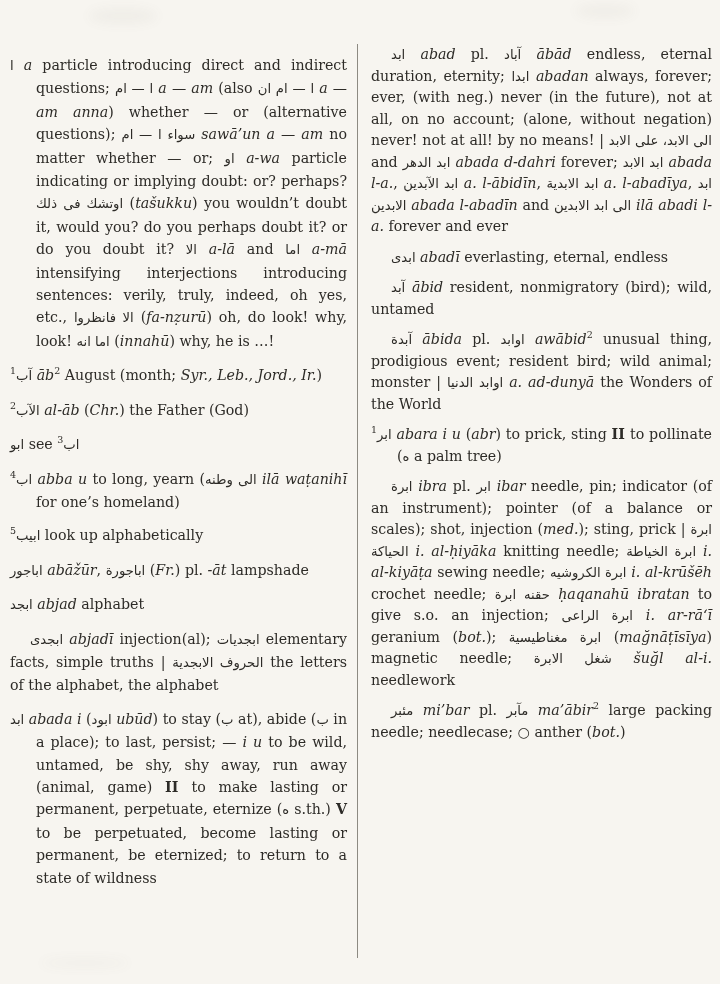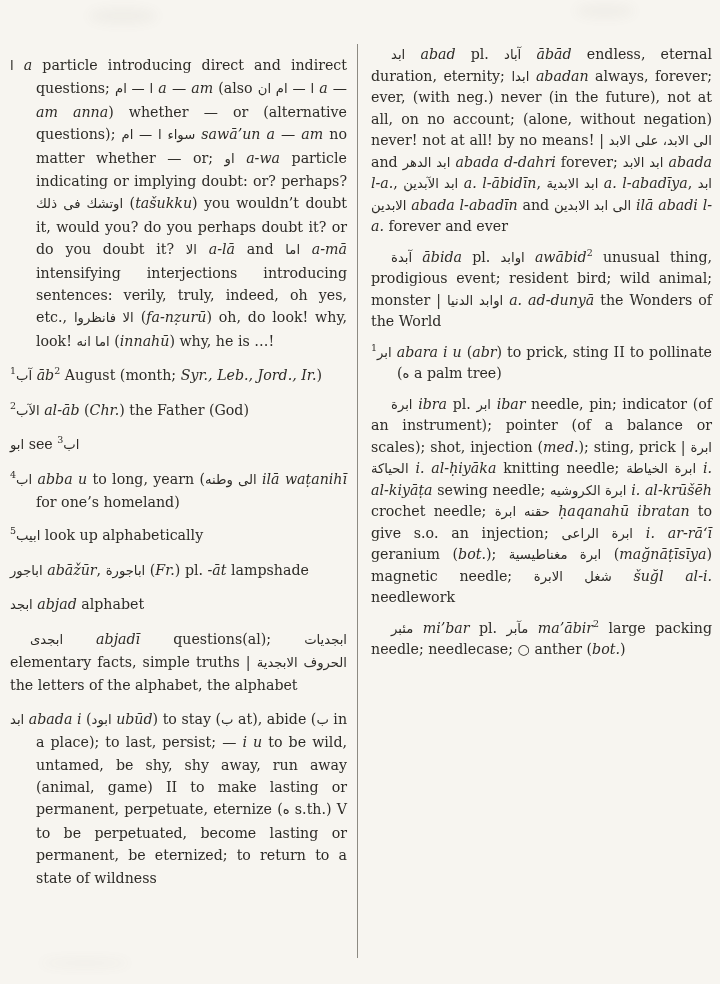--- a/index.html
+++ b/index.html
@@ -23,45 +23,47 @@
     line-height:22.4px;
   }
   .col-left{left:10px;top:46px;width:337px;margin-top:8px;}
   .col-right{left:371px;top:44px;width:341px;line-height:21.5px;}
   .entry{margin:0 0 11px 0;}
   .col-right .entry{margin-bottom:9px;}
   .hang{padding-left:26px;text-indent:-26px;}
   .indent{text-indent:20px;}
   .tx{font-style:normal;}
   .it{font-style:italic;}
-  .b{font-weight:normal;}
+  .b{font-weight:bold;}
   .ar{font-family:"DejaVu Sans",sans-serif;font-size:13.2px;}
   sup.sup{font-size:9.5px;line-height:0;}
 </style>
 </head>
 <body>
 
 <div class="page">
   <div class="smudge sm1"></div>
   <div class="smudge sm2"></div>
   <div class="smudge sm3"></div>
 
   <div class="col col-left">
       <p class="entry hang"><span class="ar">ا</span><span class="it"> a </span><span class="tx">particle introducing direct and indirect questions; </span><span class="ar">ا — ام</span><span class="it"> a — am </span><span class="tx">(also </span><span class="ar">ا — ام ان</span><span class="it"> a — am anna</span><span class="tx">) whether — or (alternative questions); </span><span class="ar">سواء ا — ام</span><span class="it"> sawā’un a — am </span><span class="tx">no matter whether — or; </span><span class="ar">او</span><span class="it"> a-wa </span><span class="tx">particle indicating or implying doubt: or? perhaps? </span><span class="ar">اوتشك فى ذلك</span><span class="tx"> (</span><span class="it">tašukku</span><span class="tx">) you wouldn’t doubt it, would you? do you perhaps doubt it? or do you doubt it? </span><span class="ar">الا</span><span class="it"> a-lā </span><span class="tx">and </span><span class="ar">اما</span><span class="it"> a-mā </span><span class="tx">intensifying interjections introducing sentences: verily, truly, indeed, oh yes, etc., </span><span class="ar">الا فانظروا</span><span class="tx"> (</span><span class="it">fa-nẓurū</span><span class="tx">) oh, do look! why, look! </span><span class="ar">اما انه</span><span class="tx"> (</span><span class="it">innahū</span><span class="tx">) why, he is …!</span></p>
       <p class="entry hang"><sup class="sup">1</sup><span class="ar">آب</span><span class="it"> āb</span><sup class="sup">2</sup><span class="tx"> August (month; </span><span class="it">Syr., Leb., Jord., Ir.</span><span class="tx">)</span></p>
       <p class="entry hang"><sup class="sup">2</sup><span class="ar">الآب</span><span class="it"> al-āb </span><span class="tx">(</span><span class="it">Chr.</span><span class="tx">) the Father (God)</span></p>
       <p class="entry hang"><span class="ar">ابو</span><span class="tx"> see </span><span class="ar">اب</span><sup class="sup">3</sup></p>
       <p class="entry hang"><sup class="sup">4</sup><span class="ar">اب</span><span class="it"> abba u </span><span class="tx">to long, yearn (</span><span class="ar">الى وطنه</span><span class="it"> ilā waṭanihī </span><span class="tx">for one’s homeland)</span></p>
       <p class="entry hang"><sup class="sup">5</sup><span class="ar">ابيب</span><span class="tx"> look up alphabetically</span></p>
       <p class="entry hang"><span class="ar">اباجور</span><span class="it"> abāžūr</span><span class="tx">, </span><span class="ar">اباجورة</span><span class="tx"> (</span><span class="it">Fr.</span><span class="tx">) pl. </span><span class="it">-āt</span><span class="tx"> lampshade</span></p>
       <p class="entry hang"><span class="ar">ابجد</span><span class="it"> abjad</span><span class="tx"> alphabet</span></p>
-      <p class="entry indent"><span class="ar">ابجدى</span><span class="it"> abjadī</span><span class="tx"> questions(al); </span><span class="ar">ابجديات</span><span class="tx"> elementary facts, simple truths | </span><span class="ar">الحروف الابجدية</span><span class="tx"> the letters of the alphabet, the alphabet</span></p>
+      <p class="entry indent"><span class="ar">ابجدى</span><span class="it"> abjadī</span><span class="tx"> injection(al); </span><span class="ar">ابجديات</span><span class="tx"> elementary facts, simple truths | </span><span class="ar">الحروف الابجدية</span><span class="tx"> the letters of the alphabet, the alphabet</span></p>
       <p class="entry hang"><span class="ar">ابد</span><span class="it"> abada i </span><span class="tx">(</span><span class="ar">ابود</span><span class="it"> ubūd</span><span class="tx">) to stay (</span><span class="ar">ب</span><span class="tx"> at), abide (</span><span class="ar">ب</span><span class="tx"> in a place); to last, persist; — </span><span class="it">i u </span><span class="tx">to be wild, untamed, be shy, shy away, run away (animal, game) </span><span class="b">II </span><span class="tx">to make lasting or permanent, perpetuate, eternize (</span><span class="ar">ه</span><span class="tx"> s.th.) </span><span class="b">V </span><span class="tx">to be perpetuated, become lasting or permanent, be eternized; to return to a state of wildness</span></p>
     </div>
   <div class="divider" style="left: 357px; top: 44px; height: 914px;"></div>
   <div class="col col-right">
       <p class="entry indent"><span class="ar">ابد</span><span class="it"> abad</span><span class="tx"> pl. </span><span class="ar">آباد</span><span class="it"> ābād</span><span class="tx"> endless, eternal duration, eternity; </span><span class="ar">ابدا</span><span class="it"> abadan</span><span class="tx"> always, forever; ever, (with neg.) never (in the future), not at all, on no account; (alone, without negation) never! not at all! by no means! | </span><span class="ar">الى الابد، على الابد</span><span class="tx"> and </span><span class="ar">ابد الدهر</span><span class="it"> abada d-dahri</span><span class="tx"> forever; </span><span class="ar">ابد الابد</span><span class="it"> abada l-a.</span><span class="tx">, </span><span class="ar">ابد الآبدين</span><span class="it"> a. l-ābidīn</span><span class="tx">, </span><span class="ar">ابد الابدية</span><span class="it"> a. l-abadīya</span><span class="tx">, </span><span class="ar">ابد الابدين</span><span class="it"> abada l-abadīn</span><span class="tx"> and </span><span class="ar">الى ابد الابدين</span><span class="it"> ilā abadi l-a.</span><span class="tx"> forever and ever</span></p>
+      <p class="entry indent"><span class="ar">ابدى</span><span class="it"> abadī</span><span class="tx"> everlasting, eternal, endless</span></p>
+      <p class="entry indent"><span class="ar">آبد</span><span class="it"> ābid</span><span class="tx"> resident, nonmigratory (bird); wild, untamed</span></p>
       <p class="entry indent"><span class="ar">آبدة</span><span class="it"> ābida</span><span class="tx"> pl. </span><span class="ar">اوابد</span><span class="it"> awābid</span><sup class="sup">2</sup><span class="tx"> unusual thing, prodigious event; resident bird; wild animal; monster | </span><span class="ar">اوابد الدنيا</span><span class="it"> a. ad-dunyā</span><span class="tx"> the Wonders of the World</span></p>
       <p class="entry hang"><sup class="sup">1</sup><span class="ar">ابر</span><span class="it"> abara i u </span><span class="tx">(</span><span class="it">abr</span><span class="tx">) to prick, sting </span><span class="b">II </span><span class="tx">to pollinate (</span><span class="ar">ه</span><span class="tx"> a palm tree)</span></p>
       <p class="entry indent"><span class="ar">ابرة</span><span class="it"> ibra</span><span class="tx"> pl. </span><span class="ar">ابر</span><span class="it"> ibar</span><span class="tx"> needle, pin; indicator (of an instrument); pointer (of a balance or scales); shot, injection (</span><span class="it">med.</span><span class="tx">); sting, prick | </span><span class="ar">ابرة الحياكة</span><span class="it"> i. al-ḥiyāka</span><span class="tx"> knitting needle; </span><span class="ar">ابرة الخياطة</span><span class="it"> i. al-kiyāṭa</span><span class="tx"> sewing needle; </span><span class="ar">ابرة الكروشيه</span><span class="it"> i. al-krūšēh</span><span class="tx"> crochet needle; </span><span class="ar">حقنه ابرة</span><span class="it"> ḥaqanahū ibratan</span><span class="tx"> to give s.o. an injection; </span><span class="ar">ابرة الراعى</span><span class="it"> i. ar-rā‘ī</span><span class="tx"> geranium (</span><span class="it">bot.</span><span class="tx">); </span><span class="ar">ابرة مغناطيسية</span><span class="tx"> (</span><span class="it">mağnāṭīsīya</span><span class="tx">) magnetic needle; </span><span class="ar">شغل الابرة</span><span class="it"> šuğl al-i.</span><span class="tx"> needlework</span></p>
       <p class="entry indent"><span class="ar">مئبر</span><span class="it"> mi’bar</span><span class="tx"> pl. </span><span class="ar">مآبر</span><span class="it"> ma’ābir</span><sup class="sup">2</sup><span class="tx"> large packing needle; needlecase; ○ anther (</span><span class="it">bot.</span><span class="tx">)</span></p>
     </div>
 </div>
 
 </body></html>

